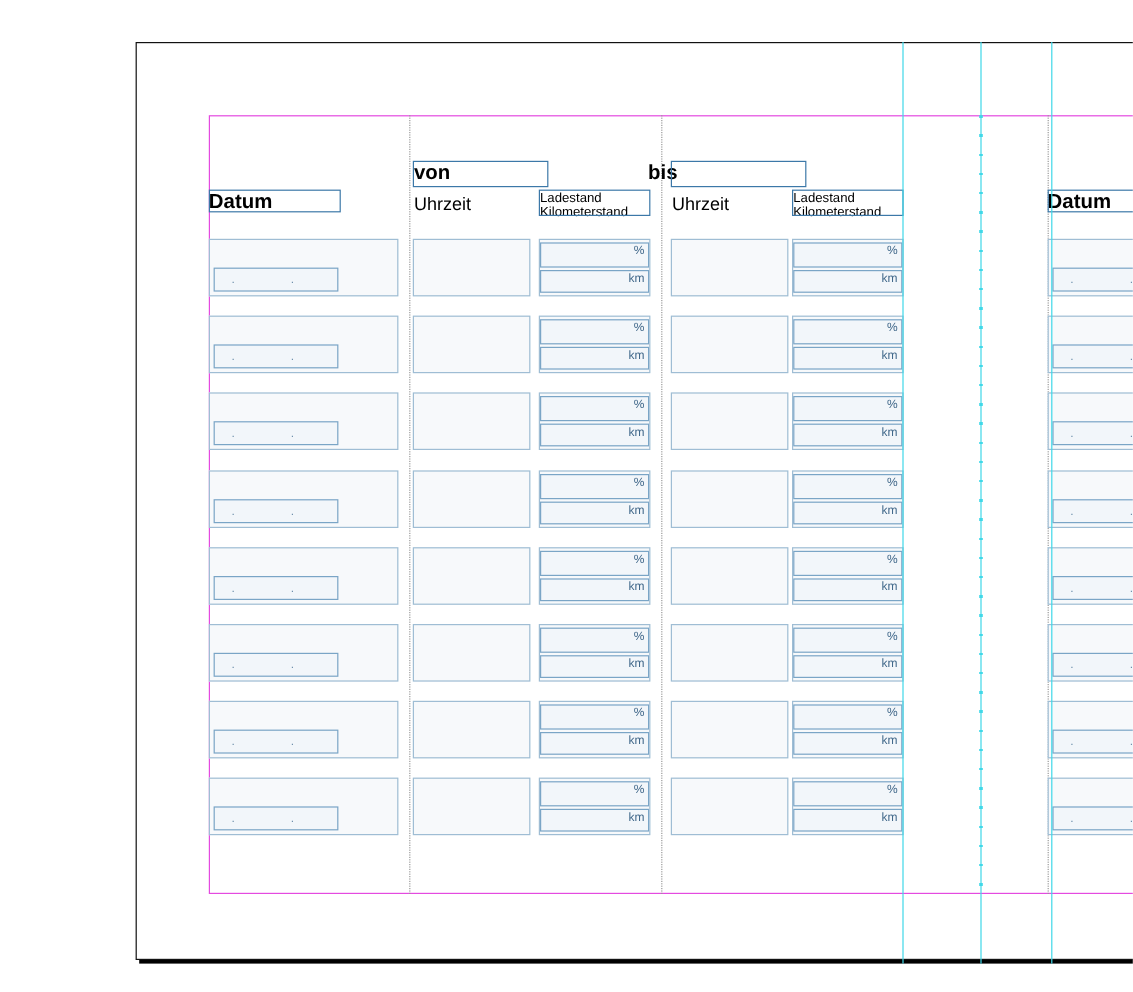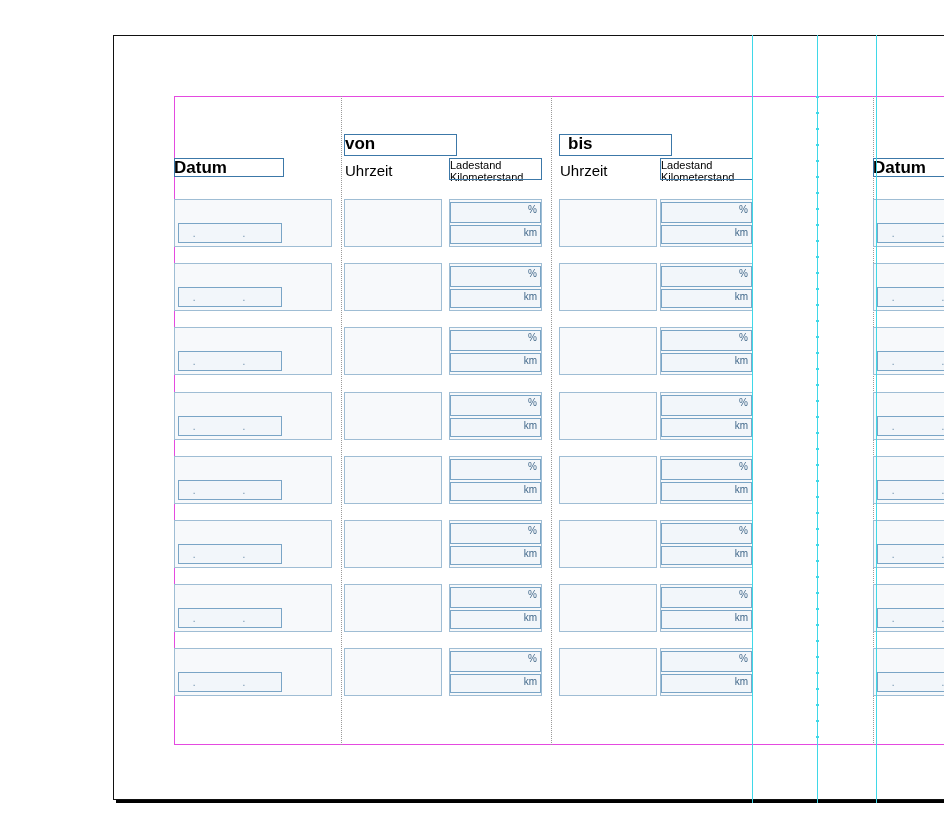--- a/index.html
+++ b/index.html
@@ -172,21 +172,21 @@
     <div class="hdr-box" style="left:170px; top:38px; width:113px; height:22px;"></div>
 
     <div class="hdr" style="left:171px; top:66px;">Uhrzeit</div>
 
     <div class="hdr-small" style="position:absolute; left:276px; top:64px;">
       <div>Ladestand</div>
       <div>Kilometerstand</div>
     </div>
     <div class="hdr-box" style="left:275px; top:62px; width:93px; height:22px;"></div>
 
-    <div class="hdr hdr-big" style="left:394px; top:38px;">bis</div>
+    <div class="hdr hdr-big" style="left:366px; top:38px;">bis</div>
     <div class="hdr-box" style="left:385px; top:38px; width:113px; height:22px;"></div>
 
     <div class="hdr" style="left:386px; top:66px;">Uhrzeit</div>
 
     <div class="hdr-small" style="position:absolute; left:487px; top:64px;">
       <div>Ladestand</div>
       <div>Kilometerstand</div>
     </div>
     <div class="hdr-box" style="left:486px; top:62px; width:93px; height:22px;"></div>
 

